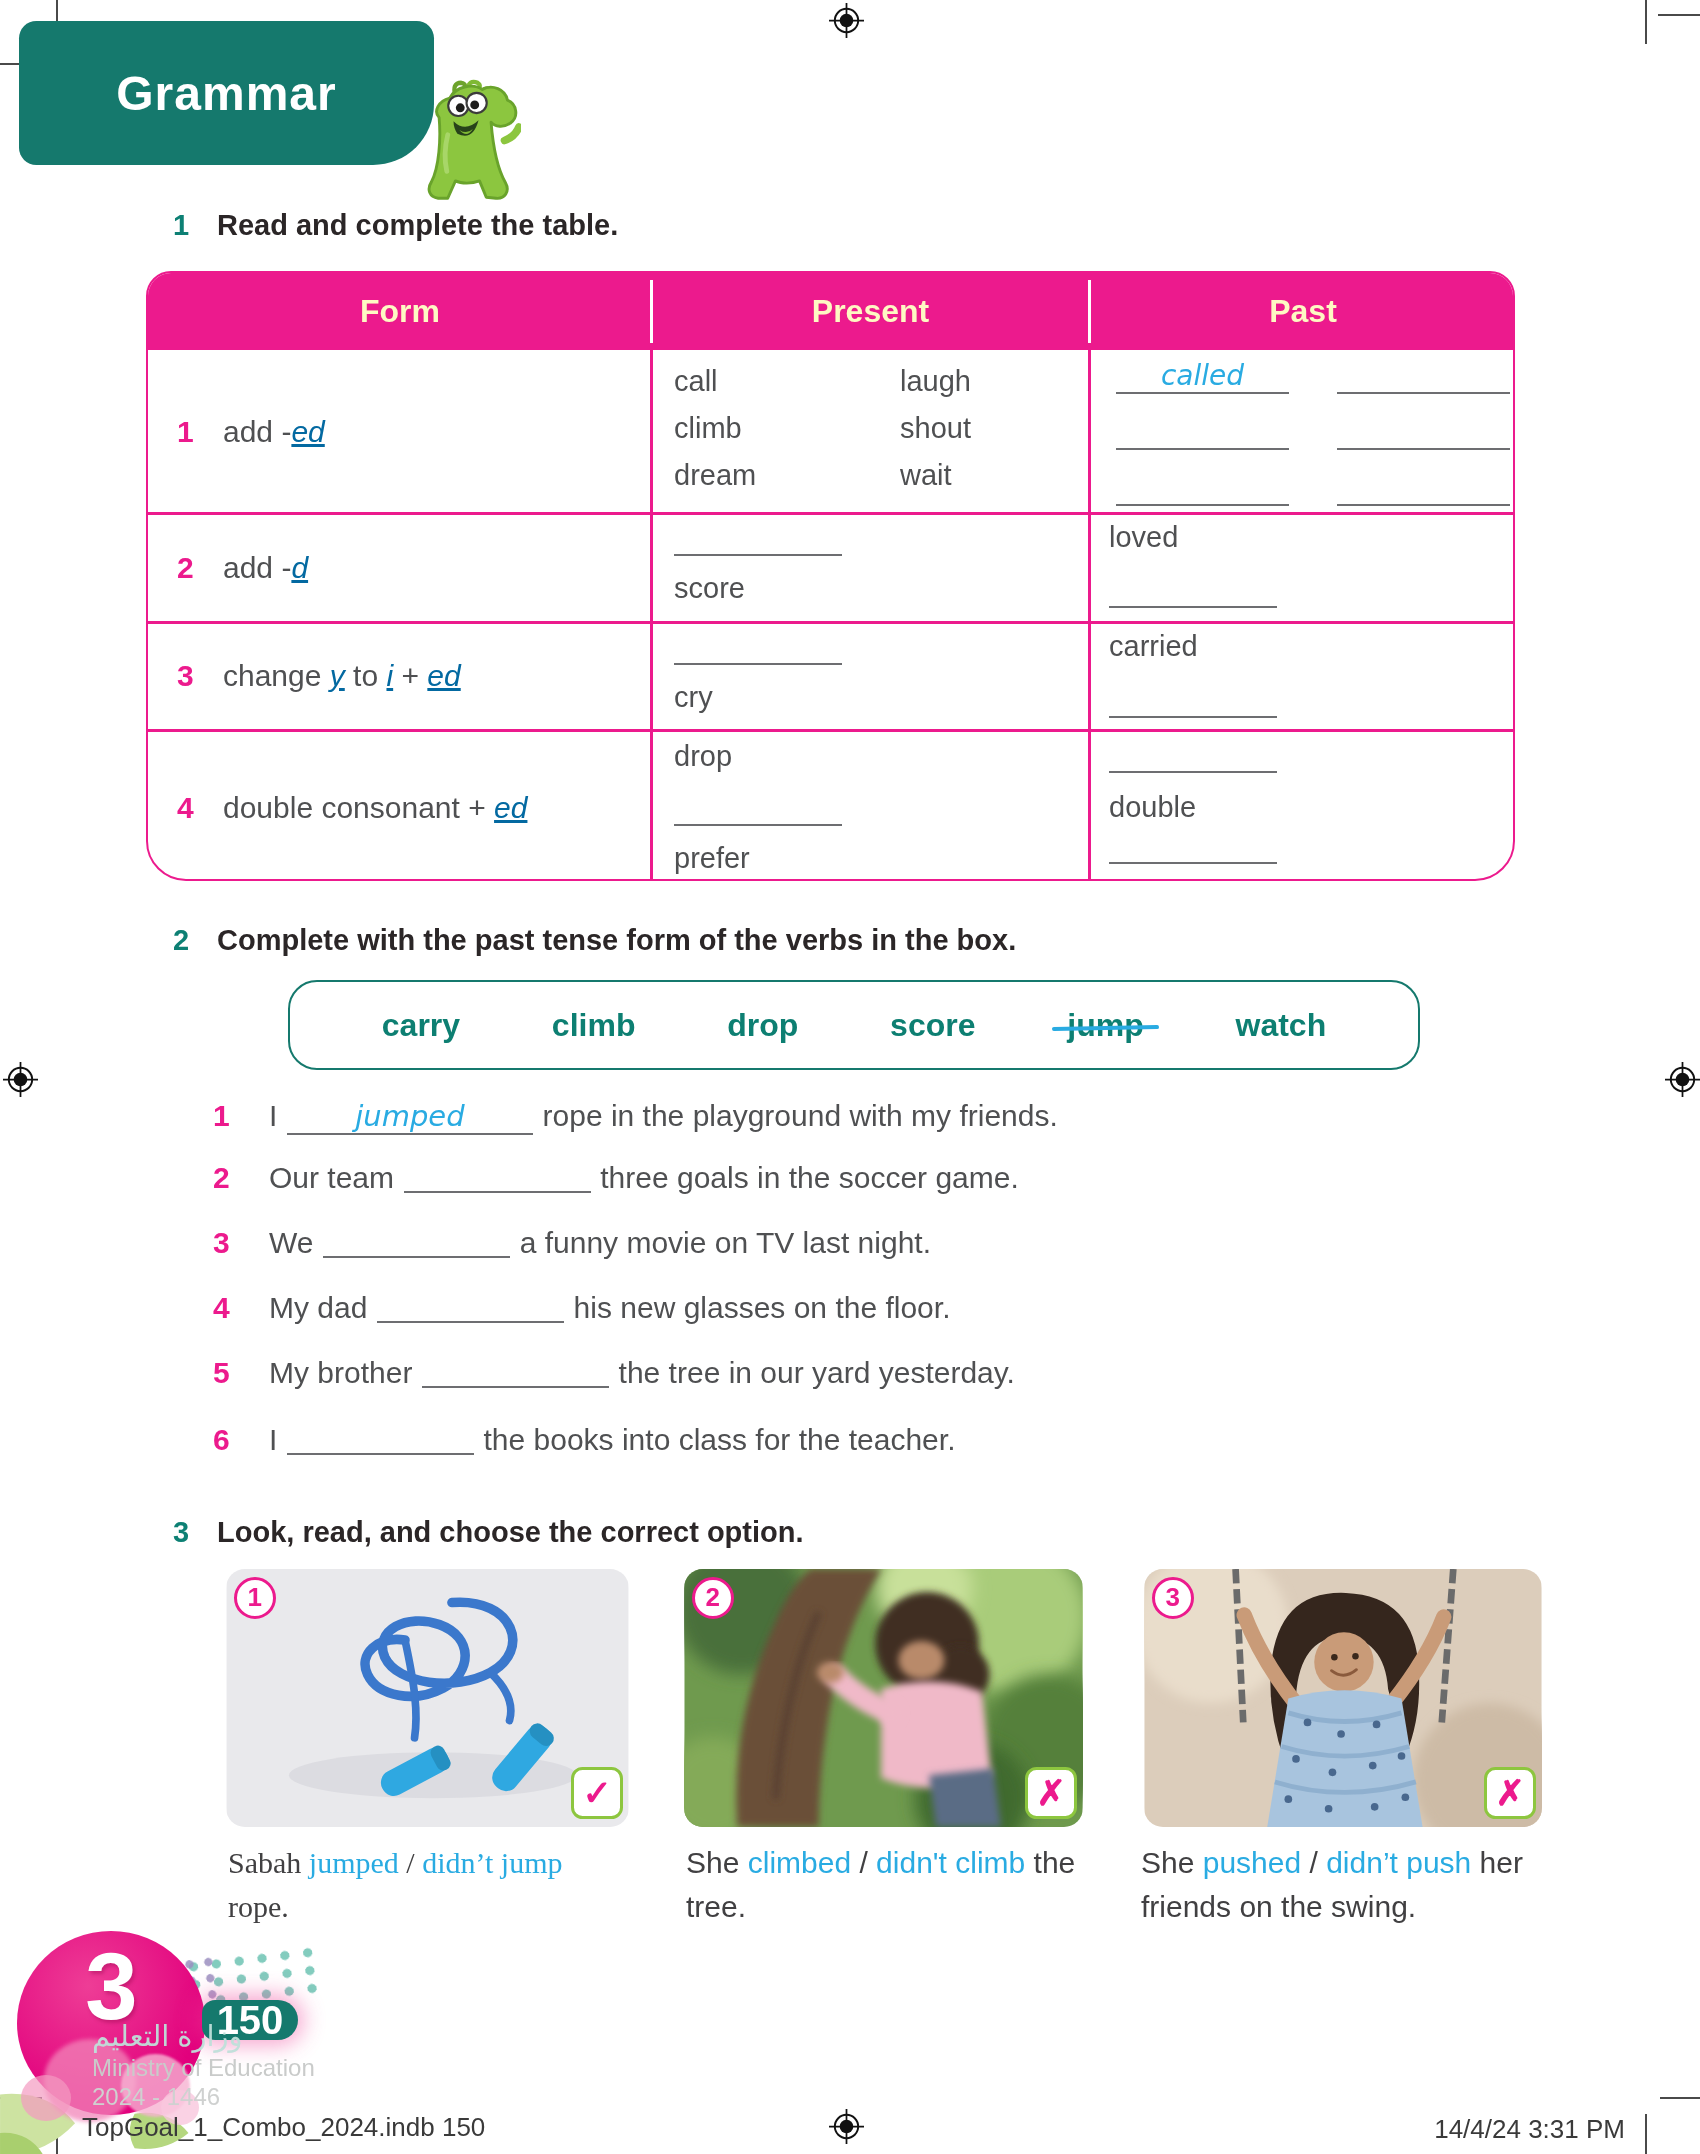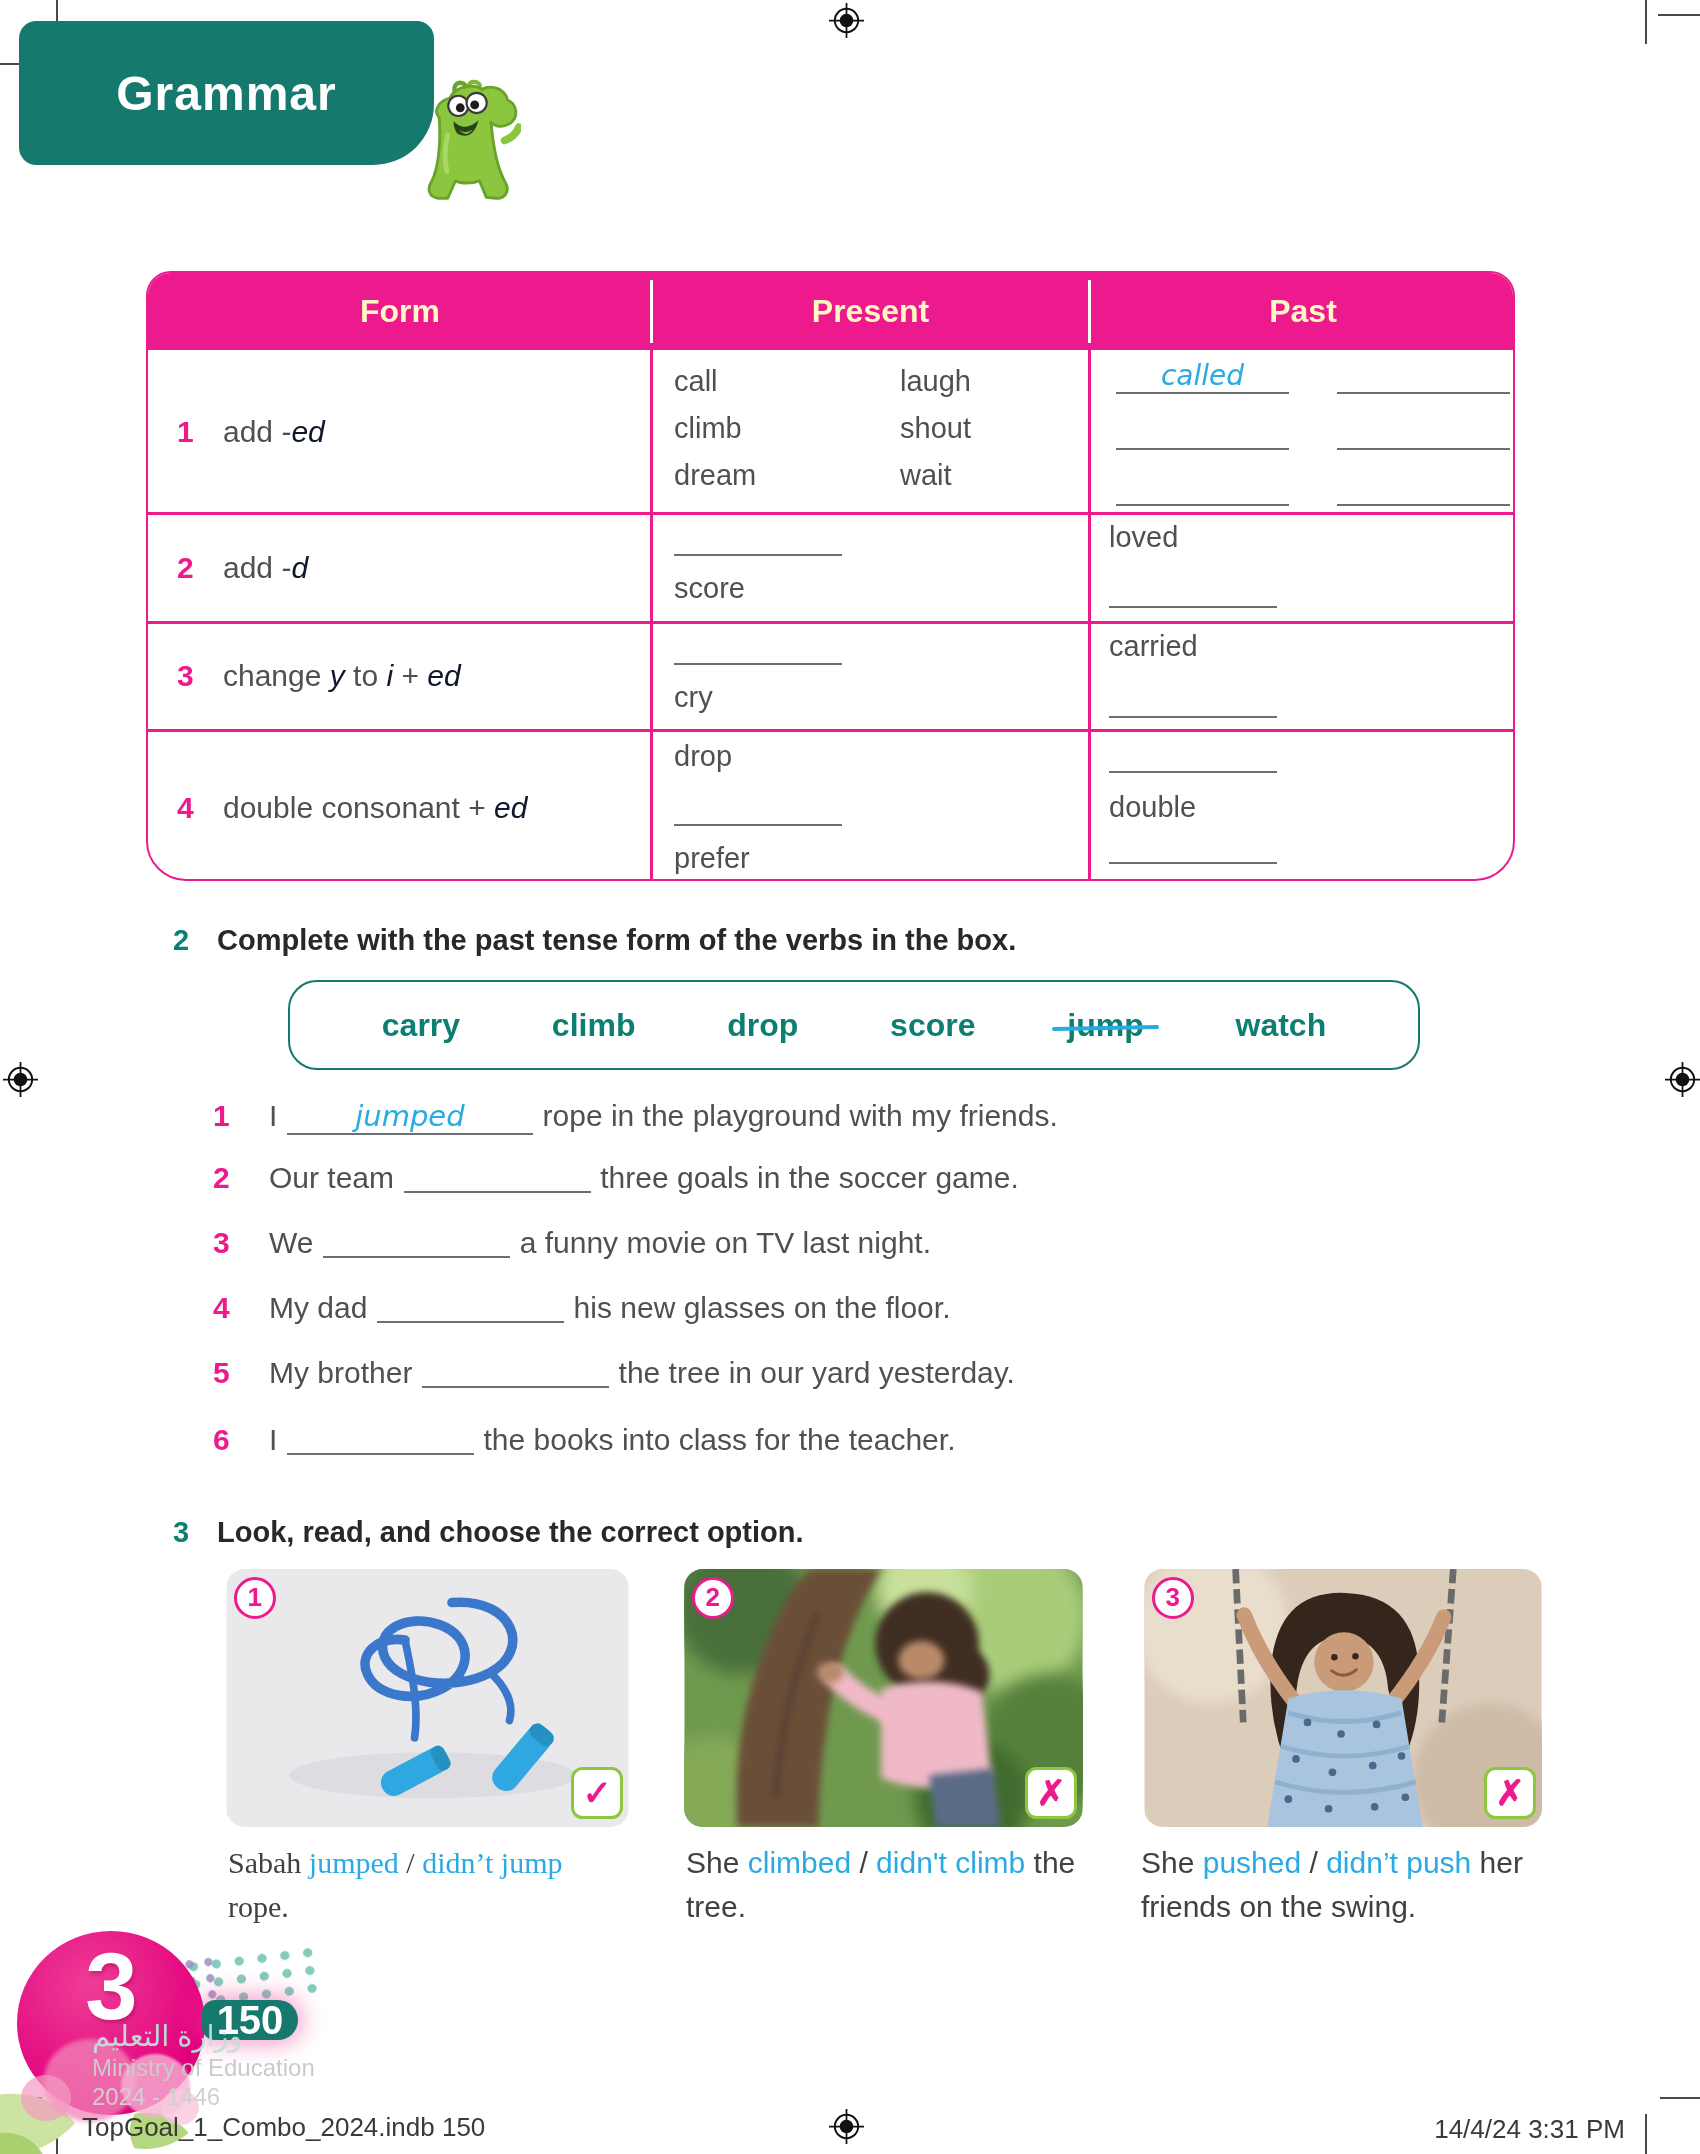--- a/index.html
+++ b/index.html
@@ -24,21 +24,21 @@
   .gtable{position:absolute;left:146px;top:271px;width:1369px;height:610px;
           border:2.9px solid #ec1a8d;border-radius:25px 25px 40px 40px;box-sizing:border-box;overflow:hidden;}
   .gt-head{position:absolute;left:0;top:0;width:100%;height:77px;background:#ec1a8d;}
   .gt-head .hl{position:absolute;top:0;height:77px;color:#fef9c3;font-size:32px;font-weight:bold;
                display:flex;align-items:center;justify-content:center;}
   .hsep{position:absolute;top:6.7px;height:63px;width:2.9px;background:#fff;}
   .vline{position:absolute;top:77px;bottom:0;width:2.9px;background:#ec1a8d;}
   .hline{position:absolute;left:0;right:0;height:2.9px;background:#ec1a8d;}
   .rownum{color:#ec1a8d;font-weight:bold;font-size:30px;}
   .formtxt{font-size:30px;color:#4f5052;}
-  .acc{color:#0f172a;font-style:italic;}
+  .acc{color:#0369a1;font-style:italic;text-decoration:underline;}
   .wcol{position:absolute;font-size:29px;color:#4f5052;line-height:47px;}
   .tblank{height:37px;border-bottom:2.4px solid #6d6e71;width:173px;}
   .tblank .ans{display:block;text-align:center;line-height:42px;color:#29abe2;font-style:italic;
                font-size:28px;font-family:"DejaVu Sans",sans-serif;}
   .pastgrid{position:absolute;left:968px;top:82px;display:grid;grid-template-columns:173px 173px;
             grid-auto-rows:37px;column-gap:48px;row-gap:19px;}
   .stackcell{position:absolute;font-size:29px;color:#4f5052;}
   .stackcell .w{line-height:38px;}
   .sb{border-bottom:2.4px solid #6d6e71;width:168px;}
 
@@ -143,20 +143,23 @@
     <path d="M36 60 Q31 80 35 98" fill="none" stroke="#a8d668" stroke-width="5" stroke-linecap="round"></path>
     <path d="M95 66 Q106 62 110 52" fill="none" stroke="#8cc63f" stroke-width="8" stroke-linecap="round"></path>
     <circle cx="47" cy="30" r="10.5" fill="#fff" stroke="#3c3c3b" stroke-width="2.2"></circle>
     <circle cx="66" cy="27" r="10.5" fill="#fff" stroke="#3c3c3b" stroke-width="2.2"></circle>
     <circle cx="49" cy="32" r="4.6" fill="#1d1d1b"></circle>
     <circle cx="64" cy="29" r="4.6" fill="#1d1d1b"></circle>
     <path d="M42 46 Q54 58 68 45 Q62 67 46 59 Q42 53 42 46 Z" fill="#27421a"></path>
     <path d="M48 55 Q56 60 62 54 Q56 64 48 55 Z" fill="#7fb934"></path>
   </svg>
 
+  <div class="exhead" style="top:209px;">
+    <span class="n">1</span><span>Read and complete the table.</span>
+  </div>
 
   <div class="gtable">
     <div class="gt-head">
       <div class="hl" style="left:0;width:504px;">Form</div>
       <div class="hl" style="left:504px;width:437px;">Present</div>
       <div class="hl" style="left:941px;width:428px;">Past</div>
       <div class="hsep" style="left:502px;"></div>
       <div class="hsep" style="left:940px;"></div>
     </div>
     <div class="vline" style="left:502px;"></div>

